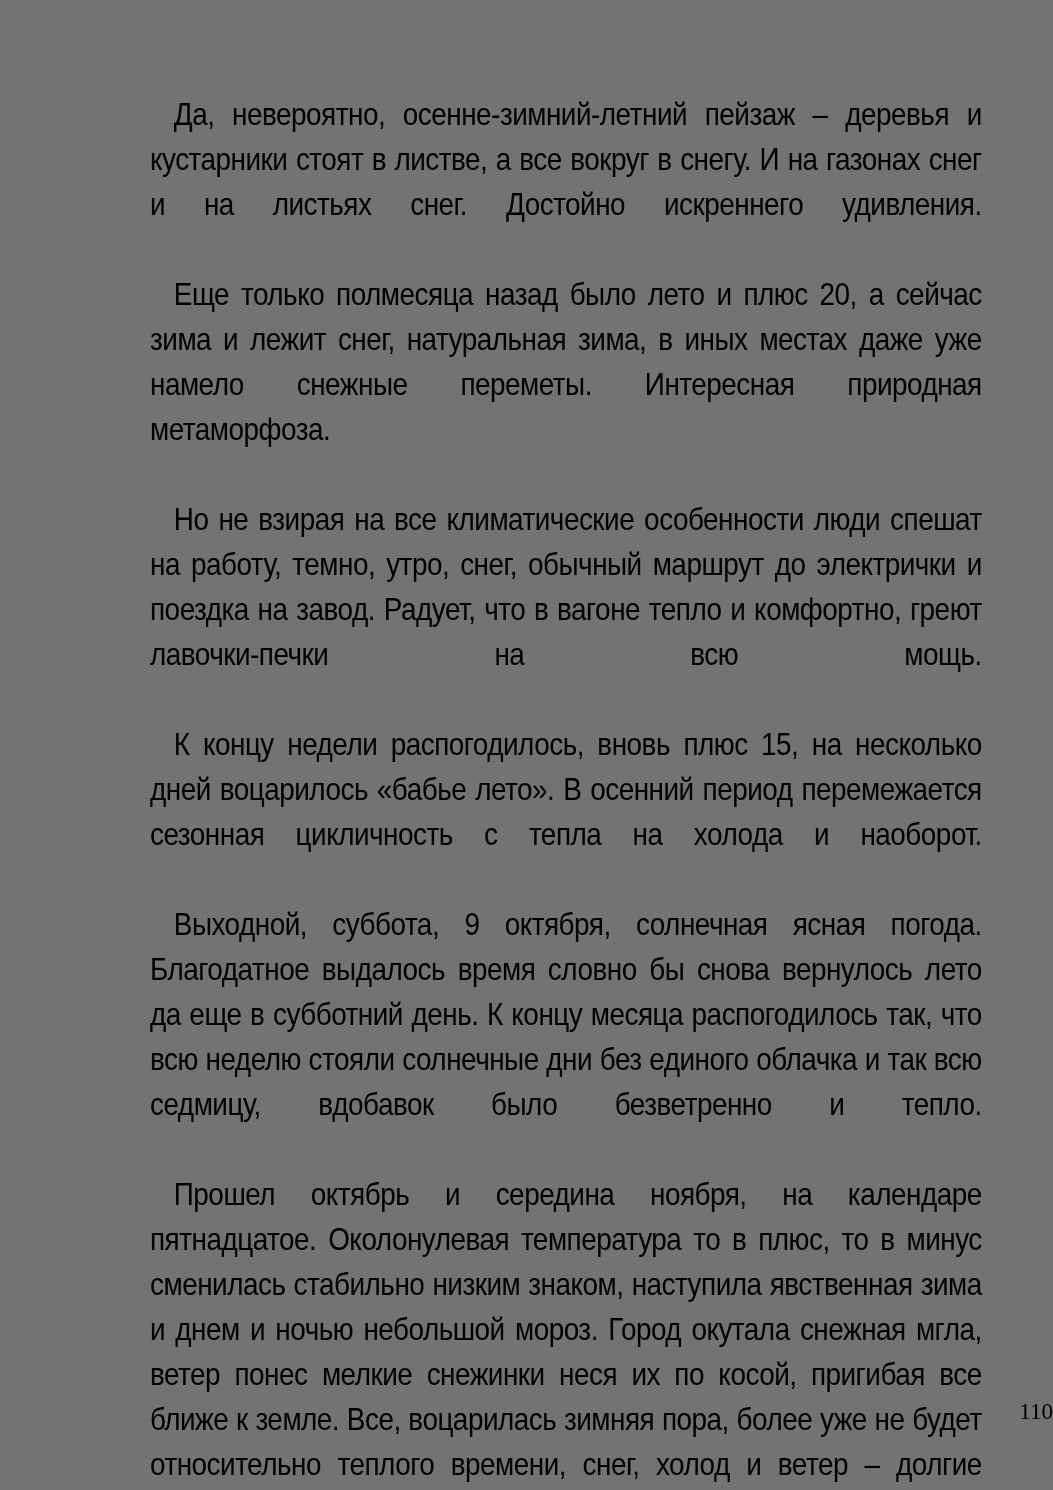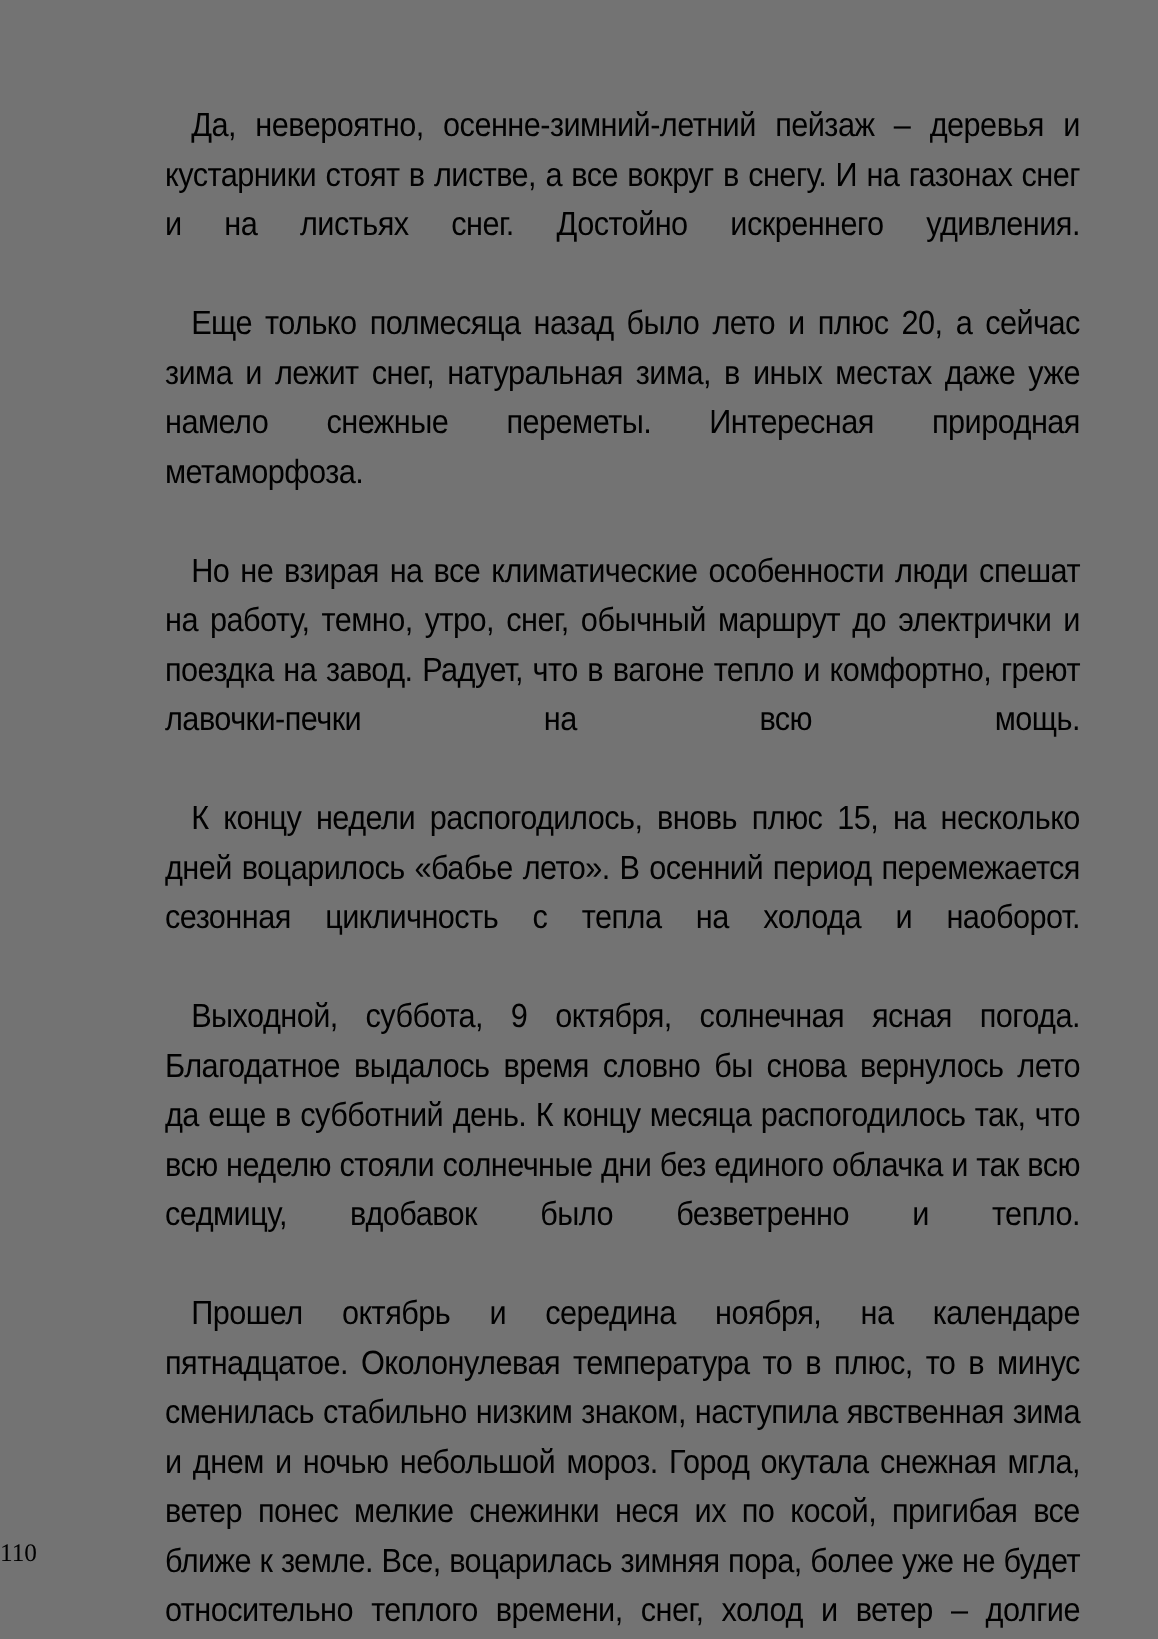--- a/index.html
+++ b/index.html
@@ -51,21 +51,21 @@
     content: "";
     display: inline-block;
     width: 100%;
   }
 
   .page-number {
     position: absolute;
     left: 0;
     right: 0;
     top: 1398px;
-    text-align: left;
+    text-align: right;
     color: #000000;
     font-family: "Liberation Serif", "DejaVu Serif", serif;
     font-size: 23px;
     line-height: 28px;
   }
 </style>
 </head>
 <body>
 
 <div class="page">

